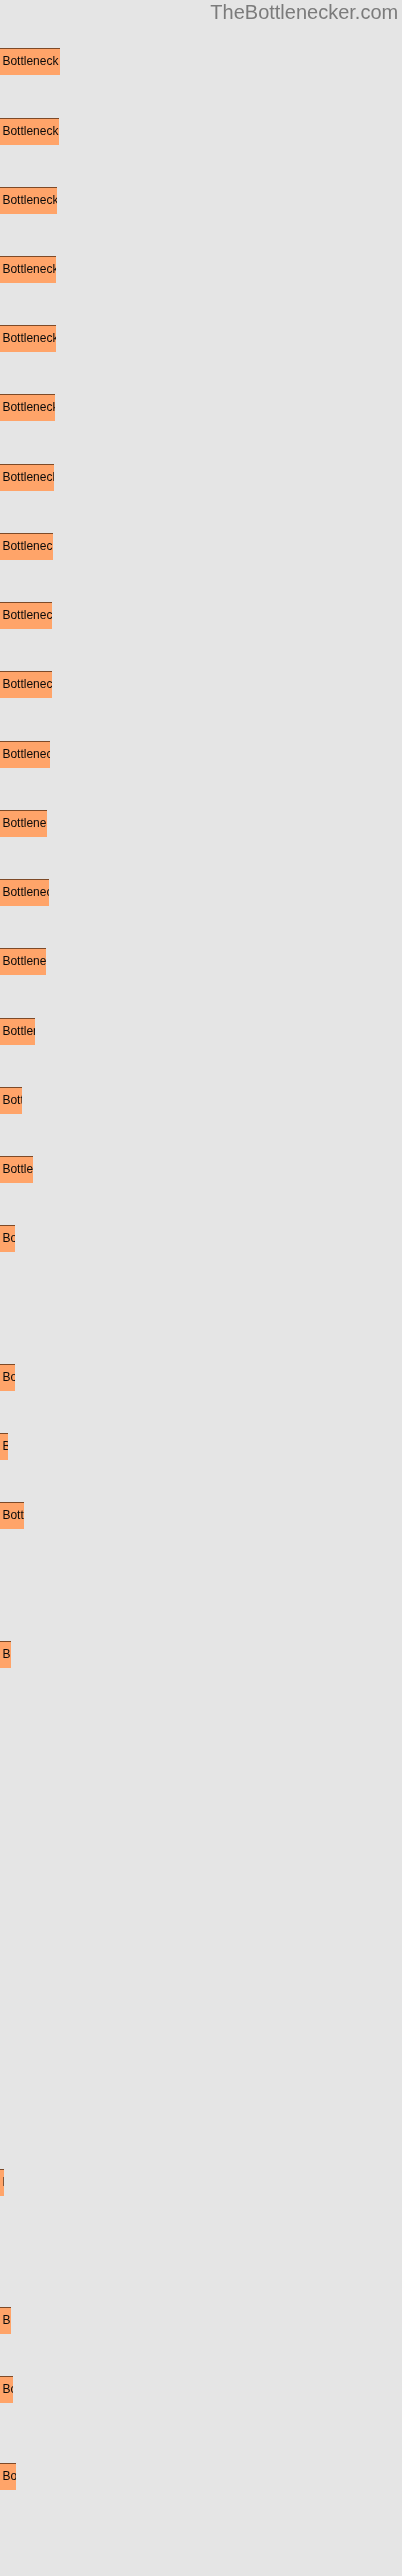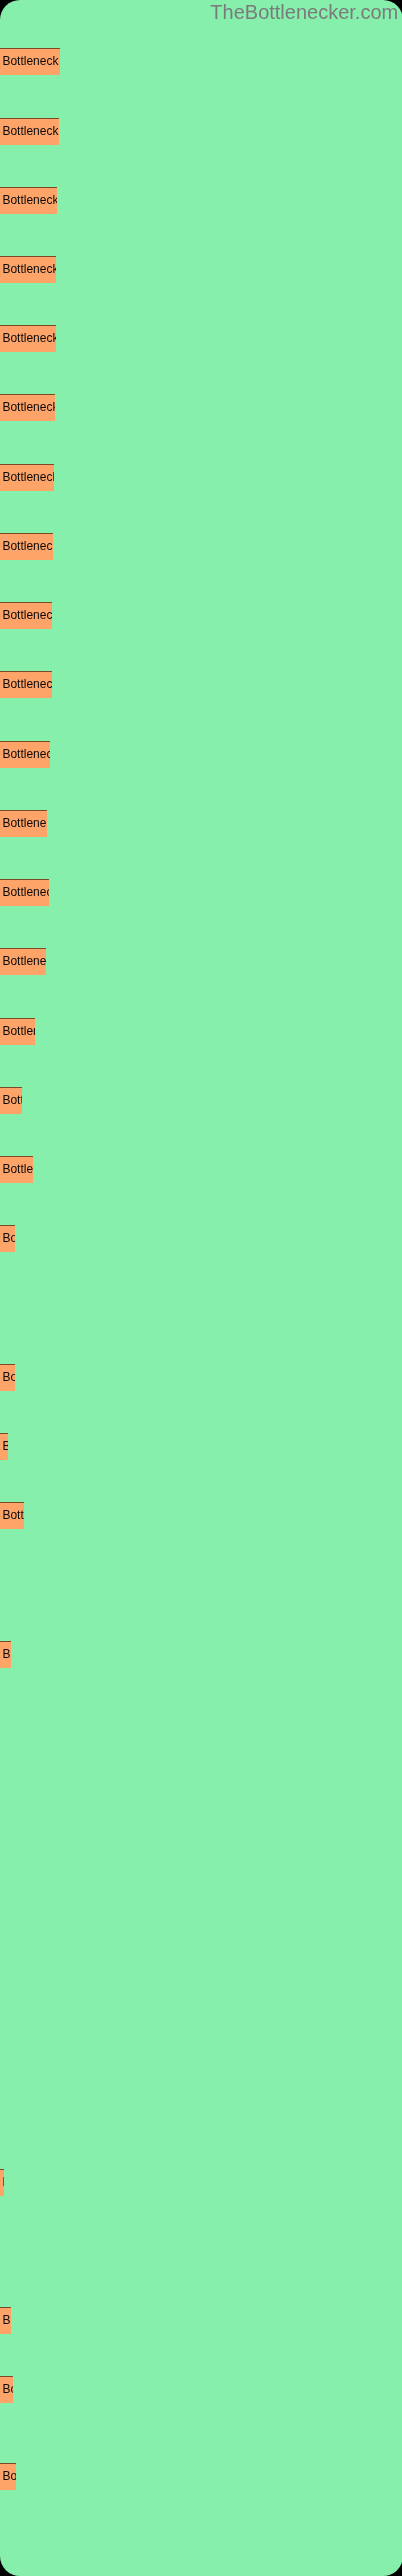--- a/index.html
+++ b/index.html
@@ -11,22 +11,21 @@
     width: 403px;
     height: 2576px;
     position: relative;
     overflow: hidden;
     font-family: "Liberation Sans", sans-serif;
   }
   #page {
     position: relative;
     width: 403px;
     height: 2576px;
-    background: #86efac;
-    border-radius: 20px;
+    background: #e5e5e5;
   }
   #watermark {
     position: absolute;
     right: 4.8px;
     top: 0px;
     font-family: "Liberation Sans", sans-serif;
     font-size: 20px;
     line-height: 24px;
     color: #7b7b7b;
     letter-spacing: 0px;

